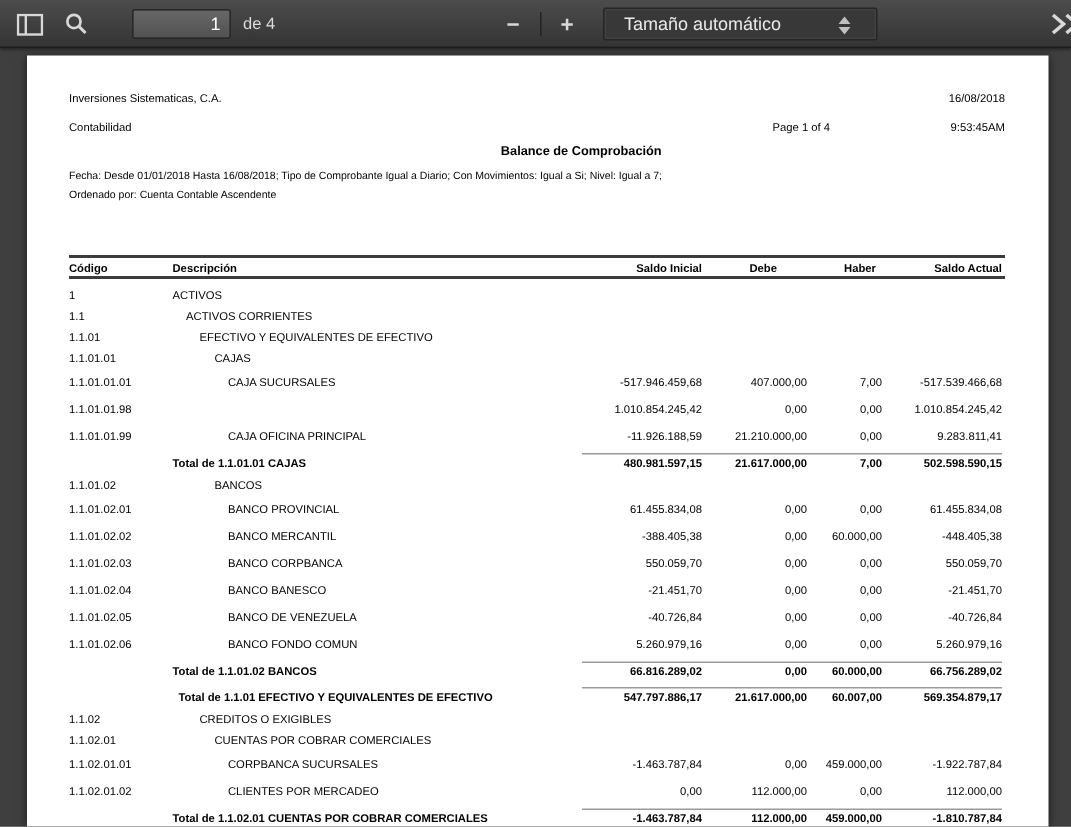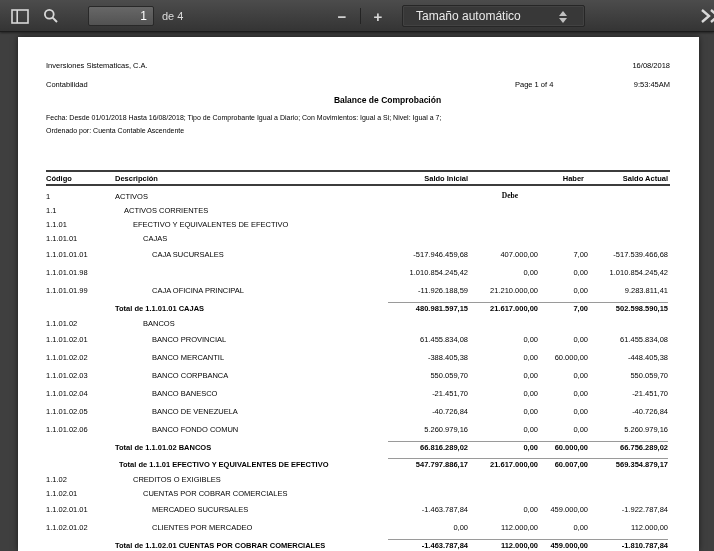--- a/index.html
+++ b/index.html
@@ -105,21 +105,21 @@
   <div class="abs doc-small" style="left:497px; top:43px;">Page 1 of 4</div>
   <div class="abs doc-small" style="right:29px; top:43px;">9:53:45AM</div>
   <div class="abs doc-title" style="left:0; top:58px; width:681px; text-align:center;margin-left:29px;">Balance de Comprobación</div>
   <div class="abs filters" style="left:28px; top:77px;">Fecha: Desde 01/01/2018  Hasta 16/08/2018; Tipo de Comprobante Igual a Diario; Con Movimientos: Igual a Si; Nivel: Igual a 7;</div>
   <div class="abs filters" style="left:28px; top:90px;">Ordenado por: Cuenta Contable Ascendente</div>
 
   <div class="hdr-line" style="top:133px;"></div>
   <div class="abs col-hdr" style="left:28px; top:137px;">Código</div>
   <div class="abs col-hdr" style="left:97px; top:137px;">Descripción</div>
   <div class="abs col-hdr" style="right:231px; top:137px;">Saldo Inicial</div>
-  <div class="abs col-hdr" style="right:181px; top:154px;font-family:Liberation Serif, serif;">Debe</div>
+  <div class="abs col-hdr" style="right:181px; top:137px;">Debe</div>
   <div class="abs col-hdr" style="right:115px; top:137px;">Haber</div>
   <div class="abs col-hdr" style="right:31px; top:137px;">Saldo Actual</div>
   <div class="hdr-line" style="top:147px;"></div>
 
   <div>
       <div class="row group" style="top: 153px; height: 14px; line-height: 14px;">
         <span class="code">1</span>
         <span style="left: 97px;">ACTIVOS</span>
       </div>
       <div class="row group" style="top: 167px; height: 14px; line-height: 14px;">
@@ -236,21 +236,21 @@
       <div class="row group" style="top: 436px; height: 14px; line-height: 14px;">
         <span class="code">1.1.02</span>
         <span style="left: 115px;">CREDITOS O EXIGIBLES</span>
       </div>
       <div class="row group" style="top: 450px; height: 14px; line-height: 14px;">
         <span class="code">1.1.02.01</span>
         <span style="left: 125px;">CUENTAS POR COBRAR COMERCIALES</span>
       </div>
       <div class="row account" style="top: 464px; height: 18px; line-height: 18px;">
         <span class="code">1.1.02.01.01</span>
-        <span style="left: 134px;">MERCADEO SUCURSALES</span>
+        <span style="left: 134px;">CORPBANCA SUCURSALES</span>
         <span class="num" style="right: 231px;">-1.463.787,84</span>
         <span class="num" style="right: 161px;">0,00</span>
         <span class="num" style="right: 111px;">459.000,00</span>
         <span class="num" style="right: 31px;">-1.922.787,84</span>
       </div>
       <div class="row account" style="top: 482px; height: 18px; line-height: 18px;">
         <span class="code">1.1.02.01.02</span>
         <span style="left: 134px;">CLIENTES POR MERCADEO</span>
         <span class="num" style="right: 231px;">0,00</span>
         <span class="num" style="right: 161px;">112.000,00</span>

